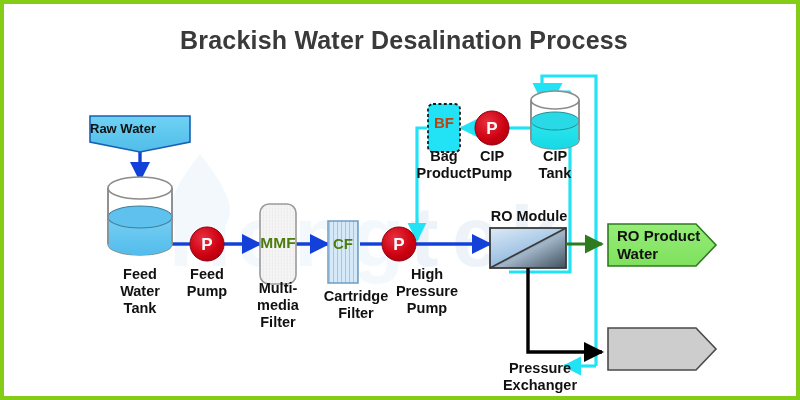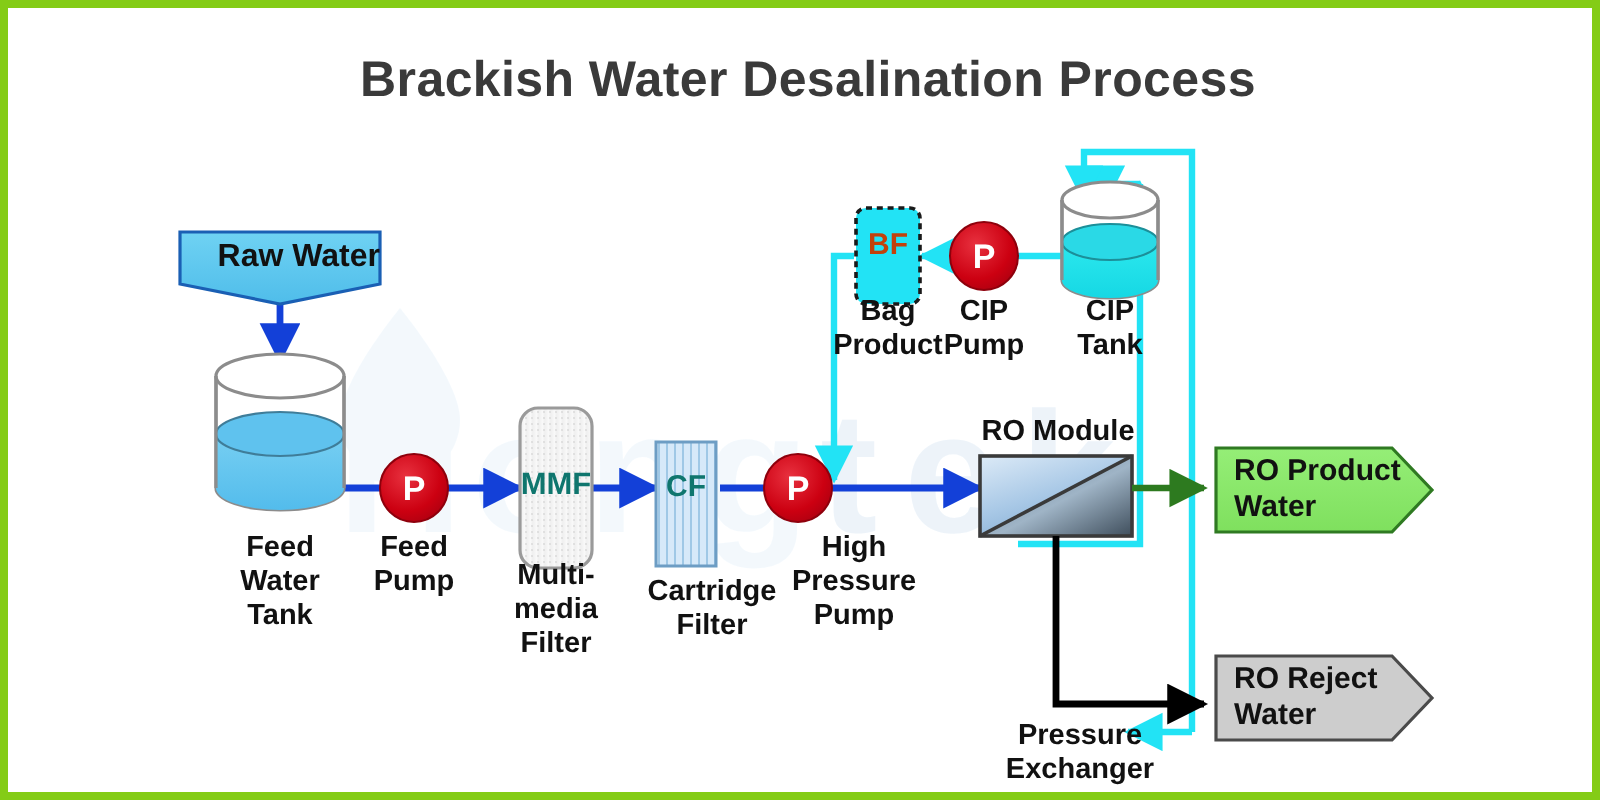--- a/index.html
+++ b/index.html
@@ -33,21 +33,21 @@
     font-family:"Liberation Sans",sans-serif;
     font-weight:bold;color:#111;
     line-height:18px;
   }
   .pump-letter{
     position:absolute;color:#ffffff;font-weight:bold;
     font-family:"Liberation Sans",sans-serif;
     font-size:17px;text-align:center;
   }
   .unit-letter{
-    position:absolute;color:#0f766e;font-weight:bold;
+    position:absolute;color:#4d7c0f;font-weight:bold;
     font-family:"Liberation Sans",sans-serif;
     text-align:center;
   }
   .bf-letter{color:#c2410c;}
 </style>
 </head>
 <body>
 
 <div id="frame">
 
@@ -219,21 +219,21 @@
     <g>
       <path d="M527 96 L527 136 a24 9 0 0 0 48 0 L575 96" fill="#ffffff" stroke="#8c8c8c" stroke-width="1.6"></path>
       <path d="M527 117 L527 136 a24 9 0 0 0 48 0 L575 117 a24 9 0 0 1 -48 0 z" fill="url(#gradCipWater)" stroke="none"></path>
       <ellipse cx="551" cy="117" rx="24" ry="9" fill="#2AD9E6" stroke="#1c8f99" stroke-width="1"></ellipse>
       <ellipse cx="551" cy="96" rx="24" ry="9" fill="#ffffff" stroke="#8c8c8c" stroke-width="1.6"></ellipse>
       <path d="M527 96 L527 136 M575 96 L575 136" stroke="#8c8c8c" stroke-width="1.6" fill="none"></path>
     </g>
   </svg>
 
   <div class="boxtext" style="left:86px;top:116px;width:100px;
-       text-align:right;font-size:16px;">Raw Water</div>
+       text-align:left;font-size:13px;">Raw Water</div>
 
   <div class="lbl" style="left:96px;top:262px;width:80px;">Feed
 Water
 Tank</div>
 
   <div class="pump-letter" style="left:188px;top:231px;width:30px;">P</div>
   <div class="lbl" style="left:172px;top:262px;width:62px;">Feed
 Pump</div>
 
   <div class="unit-letter" style="left:248px;top:230px;width:52px;
@@ -251,23 +251,20 @@
   <div class="lbl lbl-left" style="left:383px;top:262px;width:80px;">High
 Pressure
 Pump</div>
 
   <div class="lbl" style="left:466px;top:204px;width:118px;">RO Module</div>
 
   <div class="boxtext" style="left:613px;top:223px;width:90px;
        font-size:15px;">RO Product
 Water</div>
 
-  <div class="boxtext" style="left:613px;top:327px;width:90px;
-       font-size:15px;">RO Reject
-Water</div>
 
   <div class="lbl" style="left:478px;top:356px;width:116px;">Pressure
 Exchanger</div>
 
   <div class="unit-letter bf-letter" style="left:424px;top:110px;width:32px;
        font-size:15px;">BF</div>
   <div class="lbl" style="left:408px;top:144px;width:64px;">Bag
 Product</div>
 
   <div class="pump-letter" style="left:473px;top:115px;width:30px;">P</div>

